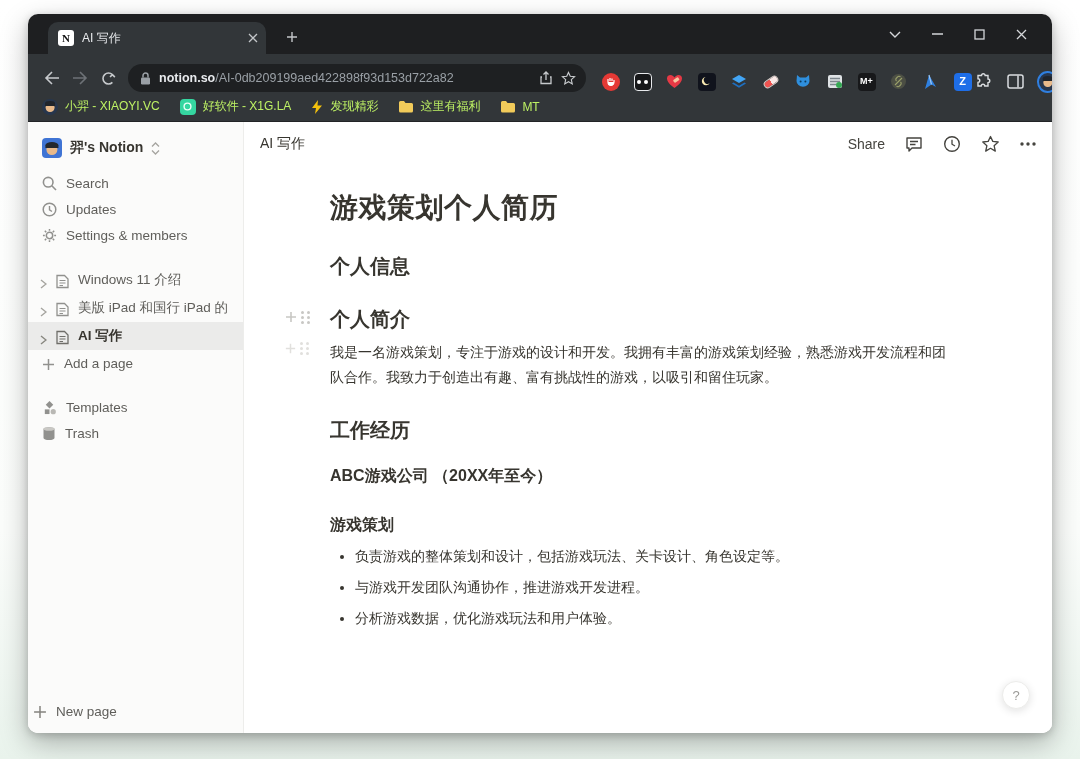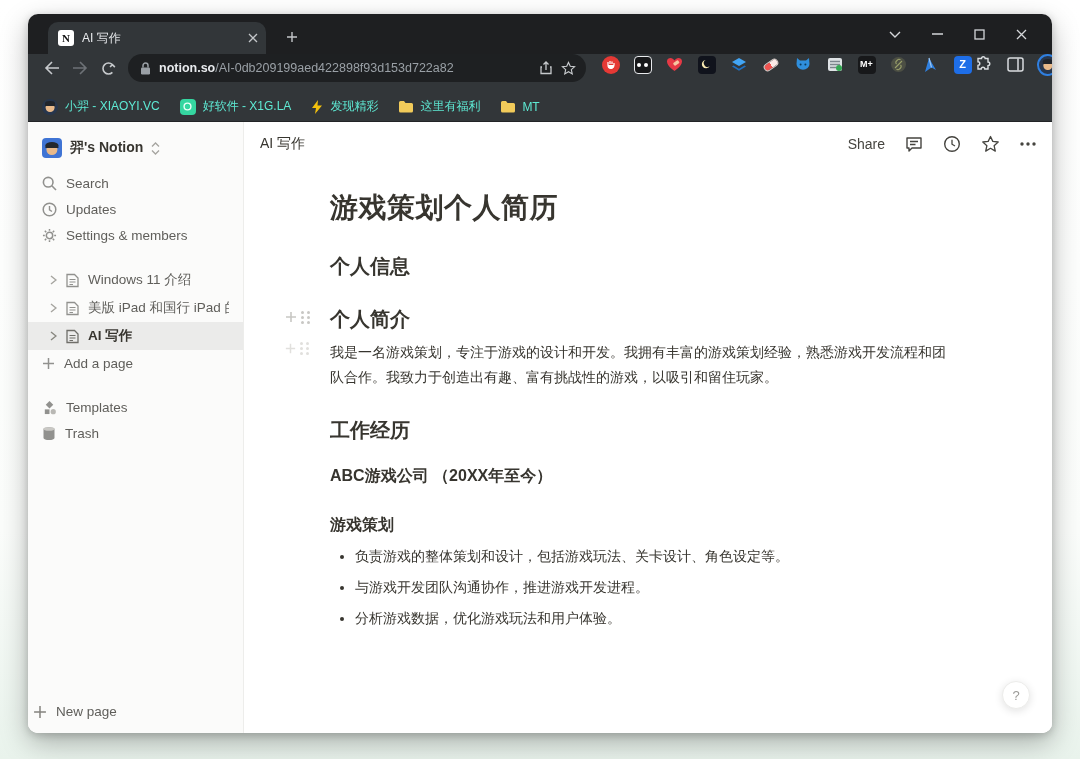--- a/index.html
+++ b/index.html
@@ -17,21 +17,21 @@
     border-radius:10px 10px 0 0; display:flex; align-items:center; padding:0 8px 0 10px; gap:8px; }
   .favicon { width:16px; height:16px; background:#fff; border-radius:3px; color:#111;
     font-weight:bold; font-size:11px; display:flex; align-items:center; justify-content:center;
     font-family:"Liberation Serif","DejaVu Serif",serif; flex:none; }
   .tab-title { color:#e8eaed; font-size:12px; flex:1; white-space:nowrap; overflow:hidden; }
   .icon-btn { display:flex; align-items:center; justify-content:center; cursor:pointer; }
   .newtab { position:absolute; left:252px; bottom:5px; width:24px; height:24px; border-radius:50%; }
   .win-controls { position:absolute; right:10px; top:0; height:40px; display:flex; align-items:center; }
   .win-controls .icon-btn { width:42px; height:40px; }
 
-  .toolbar { height:38px; background:#323639; display:flex; align-items:flex-start; padding:0 10px; flex:none; }
+  .toolbar { height:38px; background:#323639; display:flex; align-items:flex-end; padding:0 10px; flex:none; }
   .nav-btn { width:28px; height:28px; border-radius:50%; flex:none; }
   .urlbar { width:458px; height:28px; background:#1e2022; border-radius:14px; margin:0 8px 0 6px;
     display:flex; align-items:center; padding:0 10px 0 12px; gap:8px; flex:none; }
   .url-text { font-size:12.5px; white-space:nowrap; overflow:hidden; flex:1; }
   .url-domain { color:#e8eaed; font-weight:bold; }
   .url-path { color:#9aa0a6; }
   .ext-row { display:flex; align-items:center; gap:11px; margin-left:6px; }
   .ext { width:21px; height:21px; display:flex; align-items:center; justify-content:center; cursor:pointer; }
   .toolbar-right { margin-left:auto; display:flex; align-items:center; gap:11px; }
 
@@ -42,36 +42,36 @@
   .capsule { width:16px; height:8px; border-radius:4px; transform:rotate(-35deg);
     background:linear-gradient(90deg,#ef5350 0 50%,#fbe9e7 50% 100%); border:1px solid #d7ccc8; }
   .avatar-face { border-radius:50%; background:#27364d; position:relative; overflow:hidden; }
   .avatar-face::before { content:""; position:absolute; left:50%; top:28%; transform:translateX(-50%);
     width:55%; height:55%; border-radius:50%; background:#e8b98a; }
   .avatar-face::after { content:""; position:absolute; left:50%; top:18%; transform:translateX(-50%);
     width:62%; height:30%; border-radius:50% 50% 0 0; background:#20242a; }
 
   .bookmarks { height:30px; background:#323639; border-bottom:1px solid #222426;
     display:flex; align-items:center; gap:20px; padding:0 14px; flex:none; }
-  .bm { display:flex; align-items:center; gap:7px; color:#5eead4; font-size:12px; cursor:pointer; white-space:nowrap; }
+  .bm { display:flex; align-items:center; gap:7px; color:#bef264; font-size:12px; cursor:pointer; white-space:nowrap; }
 
   
   .app { flex:1; display:flex; min-height:0; background:#fff; }
   .sidebar { width:216px; flex:none; background:#fbfbfa; border-right:1px solid #ededeb;
     display:flex; flex-direction:column; padding-top:8px; color:#5f5e5a; font-size:13.5px; }
-  .side-row { display:flex; align-items:center; gap:9px; padding:5px 14px; cursor:pointer; min-height:26px; }
+  .side-row { display:flex; align-items:flex-end; gap:9px; padding:5px 14px; cursor:pointer; min-height:26px; }
   .side-row svg { flex:none; }
   .workspace { padding:8px 14px 12px; display:flex; align-items:center; gap:8px; cursor:pointer; }
   .ws-avatar { width:20px; height:20px; border-radius:4px; background:#3f74d4; position:relative; overflow:hidden; flex:none; }
   .ws-avatar::before { content:""; position:absolute; left:50%; top:30%; transform:translateX(-50%);
     width:56%; height:56%; border-radius:50%; background:#e8b98a; }
   .ws-avatar::after { content:""; position:absolute; left:50%; top:18%; transform:translateX(-50%);
     width:66%; height:32%; border-radius:50% 50% 0 0; background:#23272e; }
   .ws-name { font-weight:bold; color:#37352f; font-size:14px; }
-  .page-row { padding-left:22px; }
+  .page-row { padding-left:12px; }
   .page-row.active { background:#ebebea; color:#37352f; font-weight:bold; }
   .sect-gap { height:18px; flex:none; }
   .side-spacer { flex:1; }
   .newpage-row { border-top:none; padding:10px 5px 14px; }
 
   .main { flex:1; display:flex; flex-direction:column; position:relative; min-width:0; background:#fff; }
   .topbar { height:44px; display:flex; align-items:center; padding:0 16px; flex:none; }
   .breadcrumb { font-size:14px; color:#37352f; cursor:pointer; }
   .topbar-right { margin-left:auto; display:flex; align-items:center; gap:20px; color:#45443f; }
   .share-btn { font-size:14px; cursor:pointer; }

